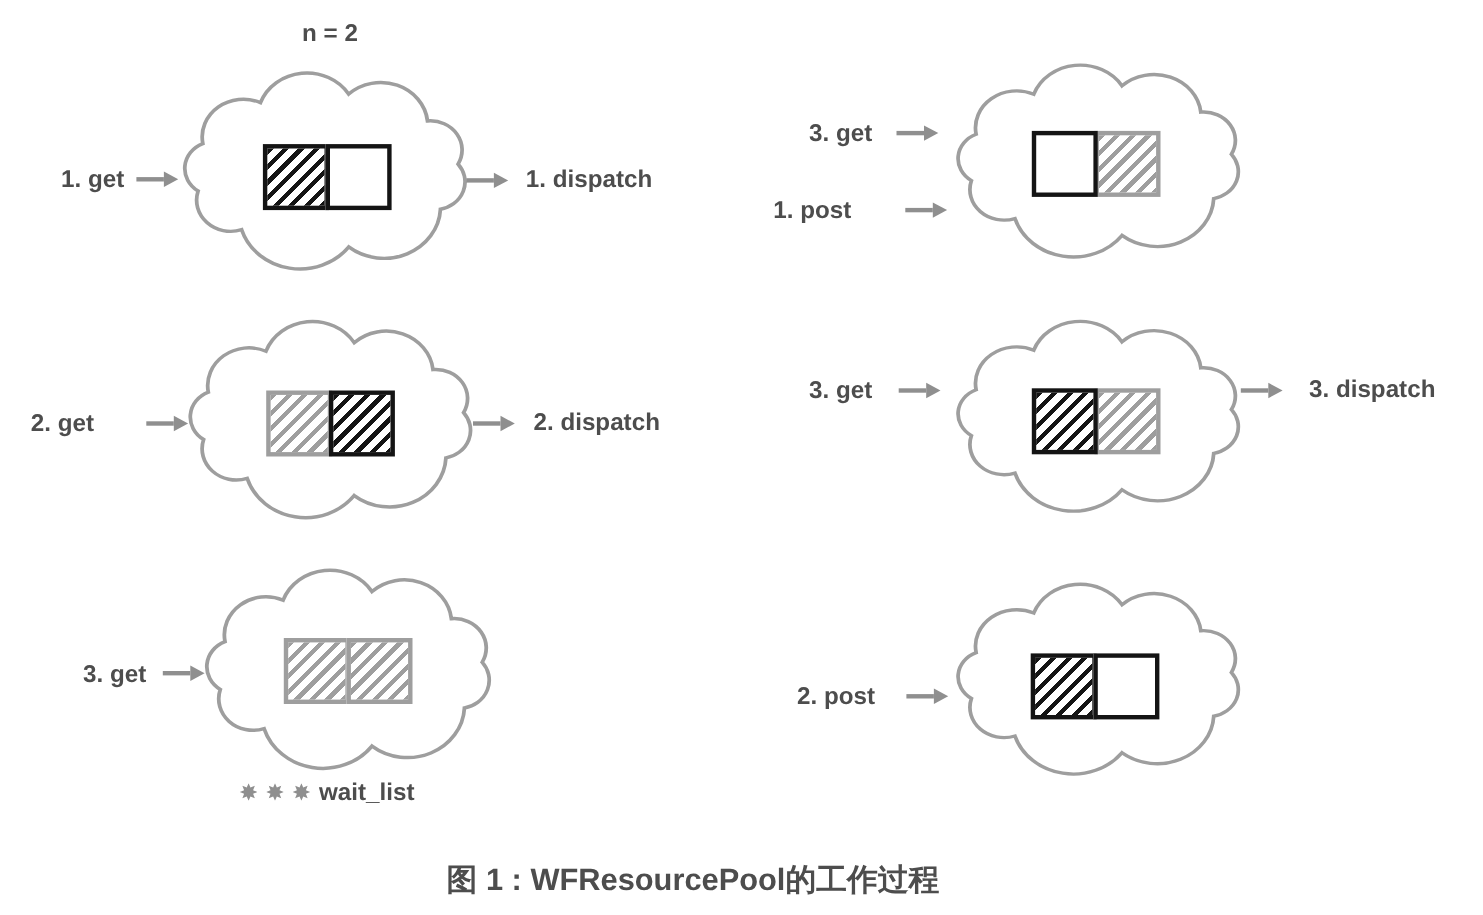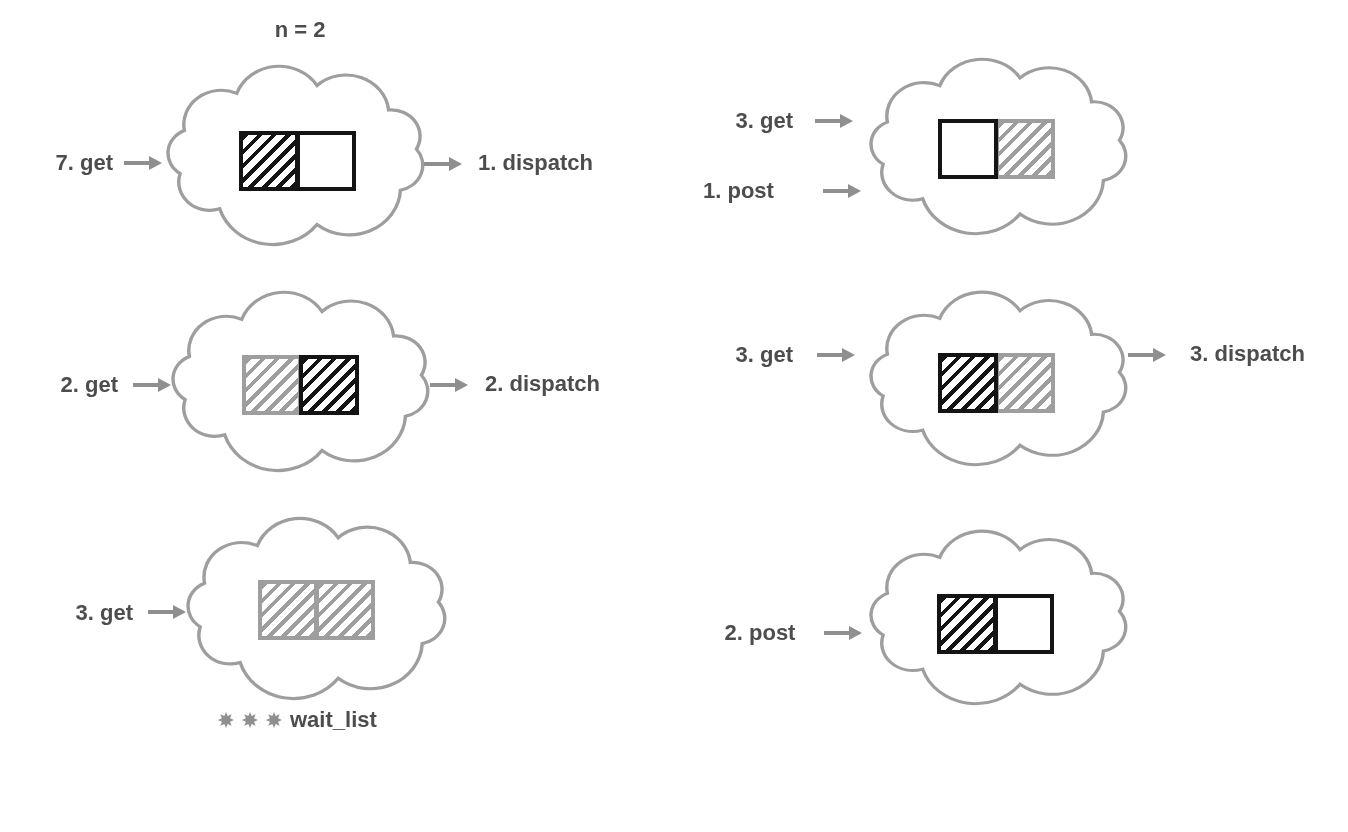--- a/index.html
+++ b/index.html
@@ -51,39 +51,39 @@
 <div class="canvas">
 
   <svg width="0" height="0" style="position:absolute">
     <defs>
       <path id="cloud-shape" d="M25 70 A35 35 0 0 1 74 32 A42 42 0 0 1 149 24 A40 40 0 0 1 216 49 A27 27 0 0 1 242 89 A26 26 0 0 1 227 131 A48 48 0 0 1 149 166 A52 52 0 0 1 58 150 A29 29 0 0 1 21 114 A25 25 0 0 1 25 70 Z" fill="#ffffff" stroke="#9e9e9e" stroke-width="3.2"></path>
     </defs>
   </svg>
 
   <div class="panel">
     <div class="lbl" style="left:230px;top:17px;width:140px;text-align:center">n = 2</div>
-    <div class="lbl" style="left:28px;top:150px;width:85px;text-align:right">7. get</div>
+    <div class="lbl" style="left:28px;top:150px;width:85px;text-align:right">1. get</div>
     <div class="arrow" style="left:124px;top:155px">
       <span class="shaft"></span>
         <span class="head"></span>
     </div>
     <svg class="cloud" style="left:163px;top:62px" width="262" height="186" viewBox="5 0 245 190" preserveAspectRatio="none">
       <use href="#cloud-shape"></use>
     </svg>
     <div class="slot" style="left:239px;top:131px" data-state="hatched-black"></div>
     <div class="slot" style="left:296px;top:131px" data-state="empty"></div>
     <div class="arrow" style="left:424px;top:156px">
       <span class="shaft"></span>
         <span class="head"></span>
     </div>
     <div class="lbl" style="left:478px;top:150px">1. dispatch</div>
   </div>
 
   <div class="panel">
-    <div class="lbl" style="left:28px;top:372px;width:90px;text-align:right">2. get</div>
+    <div class="lbl" style="left:28px;top:372px;width:90px;text-align:left">2. get</div>
     <div class="arrow" style="left:133px;top:377px">
       <span class="shaft"></span>
         <span class="head"></span>
     </div>
     <svg class="cloud" style="left:168px;top:288px" width="262" height="186" viewBox="5 0 245 190" preserveAspectRatio="none">
       <use href="#cloud-shape"></use>
     </svg>
     <div class="slot" style="left:242px;top:355px" data-state="hatched-gray"></div>
     <div class="slot" style="left:299px;top:355px" data-state="hatched-black"></div>
     <div class="arrow" style="left:430px;top:377px">
@@ -158,14 +158,15 @@
       <span class="shaft"></span>
         <span class="head"></span>
     </div>
     <svg class="cloud" style="left:866px;top:527px" width="262" height="180" viewBox="5 0 245 190" preserveAspectRatio="none">
       <use href="#cloud-shape"></use>
     </svg>
     <div class="slot" style="left:937px;top:594px" data-state="hatched-black"></div>
     <div class="slot" style="left:994px;top:594px" data-state="empty"></div>
   </div>
 
+  <div class="caption">图 1 : WFResourcePool的工作过程</div>
 
 </div>
 
 </body></html>

